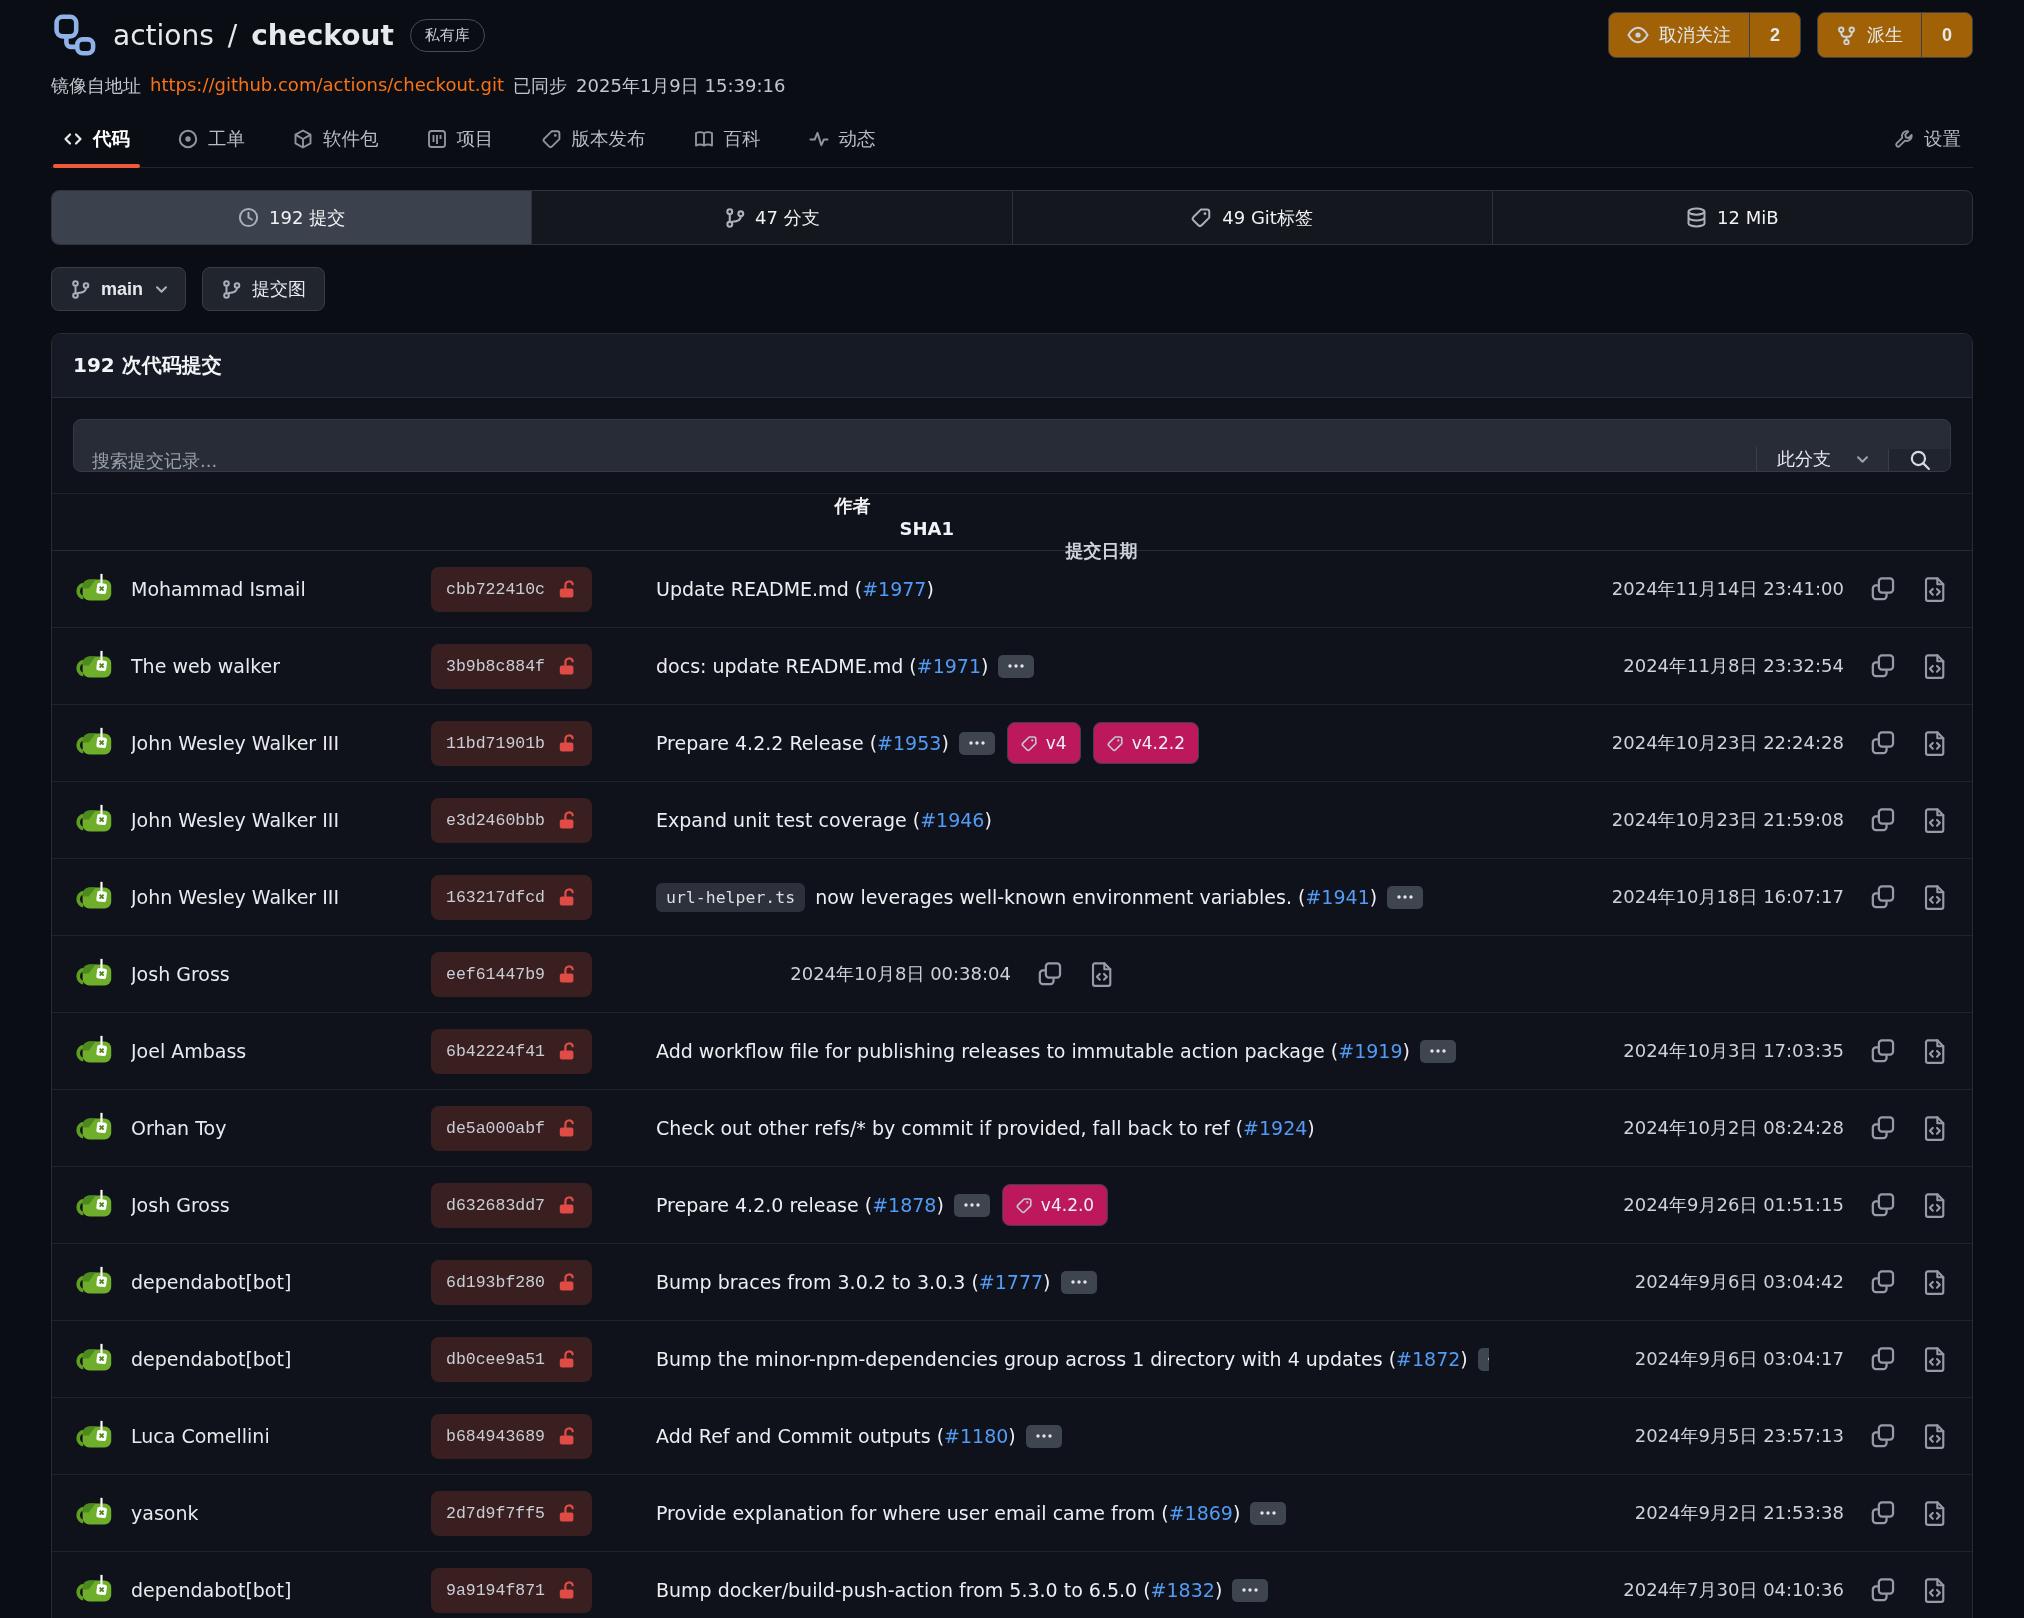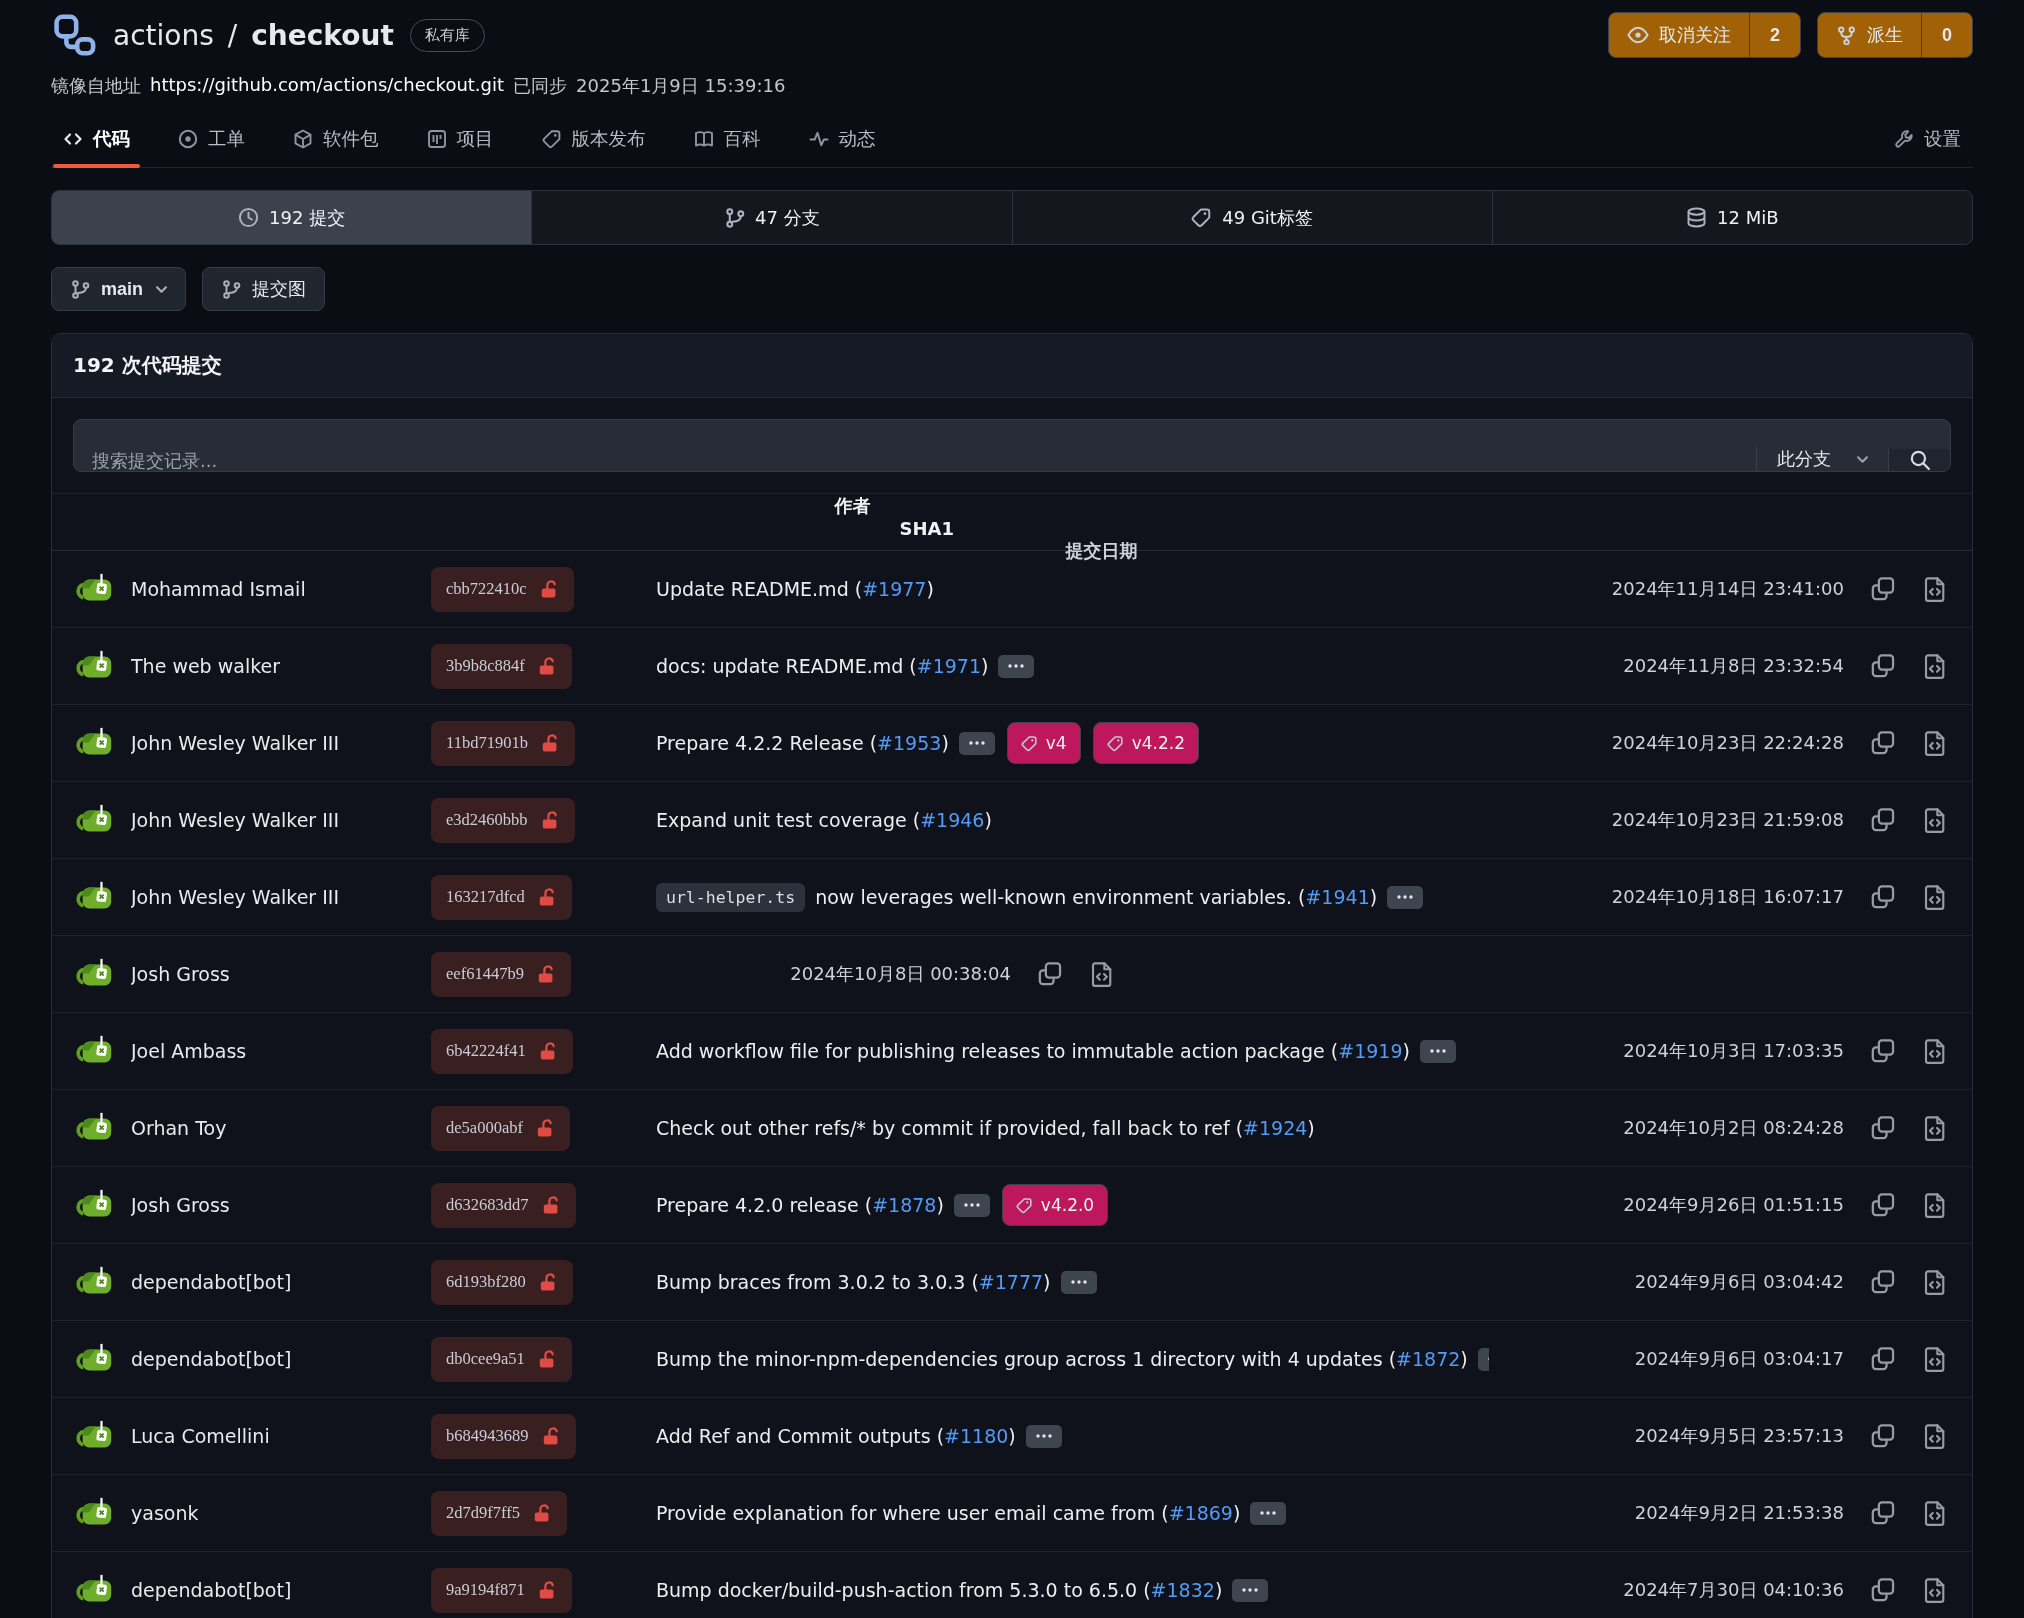--- a/index.html
+++ b/index.html
@@ -28,21 +28,21 @@
   .split-btn {
     display: flex; align-items: center; height: 46px;
     background: #a16207; border: 1px solid #3b414b; border-radius: 8px;
     color: #e6e9ed; font-size: 18px; cursor: pointer;
   }
   .split-btn .btn-main { display: flex; align-items: center; gap: 10px; padding: 0 18px; }
   .split-btn .btn-count { border-left: 1px solid #3b414b; padding: 0 20px; font-weight: 600; align-self: stretch; display:flex; align-items:center; }
   .split-btn svg { color: #cdd3da; }
 
   .mirror-line { margin-top: 16px; font-size: 18px; color: #c2c7ce; display: flex; gap: 9px; }
-  .mirror-line a { color: #ffffff; text-decoration: none; }
+  .mirror-line a { color: #f97316; text-decoration: none; }
 
   
   .tabs { margin-top: 20px; display: flex; align-items: flex-end; border-bottom: 1px solid #21262e; padding: 0 2px; }
   .tab {
     display: flex; align-items: center; gap: 10px; font-size: 18.5px; color: #b6bcc4;
     padding: 8px 10px 16px 10px; margin-right: 28px; cursor: pointer; position: relative;
   }
   .tab svg { color: #8d949e; }
   .tab.active { color: #ffffff; font-weight: 700; }
   .tab.active svg { color: #e6e9ed; }
@@ -115,21 +115,21 @@
 
   .commit-row { display: flex; align-items: center; padding: 0 24px; height: 77px; border-bottom: 1px solid #1f242c; }
   .commit-row:last-child { border-bottom: 1px solid #1f242c; }
   .author-name { font-size: 19px; color: #e8eaed; white-space: nowrap; overflow: hidden; text-overflow: ellipsis; }
   .avatar { width: 38px; height: 38px; flex: none; }
 
   .sha-pill {
     display: inline-flex; align-items: center; gap: 12px; height: 45px; padding: 0 15px;
     background: #3a1f20; border-radius: 8px; cursor: pointer;
   }
-  .sha-text { font-family: Liberation Serif, serif; font-size: 16.5px; color: #c9ced6; }
+  .sha-text { font-family: Liberation Mono, monospace; font-size: 16.5px; color: #c9ced6; }
   .lock-icon { color: #e04b45; }
 
   .msg-text { font-size: 19px; color: #eceef1; white-space: nowrap; }
   .msg-code {
     font-family: "DejaVu Sans Mono", "Liberation Mono", monospace; font-size: 16.5px;
     background: #2c313b; color: #dcdfe4; padding: 5px 10px; border-radius: 6px; white-space: nowrap;
   }
   .issue-link { color: #539bf5; text-decoration: none; cursor: pointer; }
   .ellipsis-btn {
     flex: none; display: inline-flex; align-items: center; justify-content: center;

